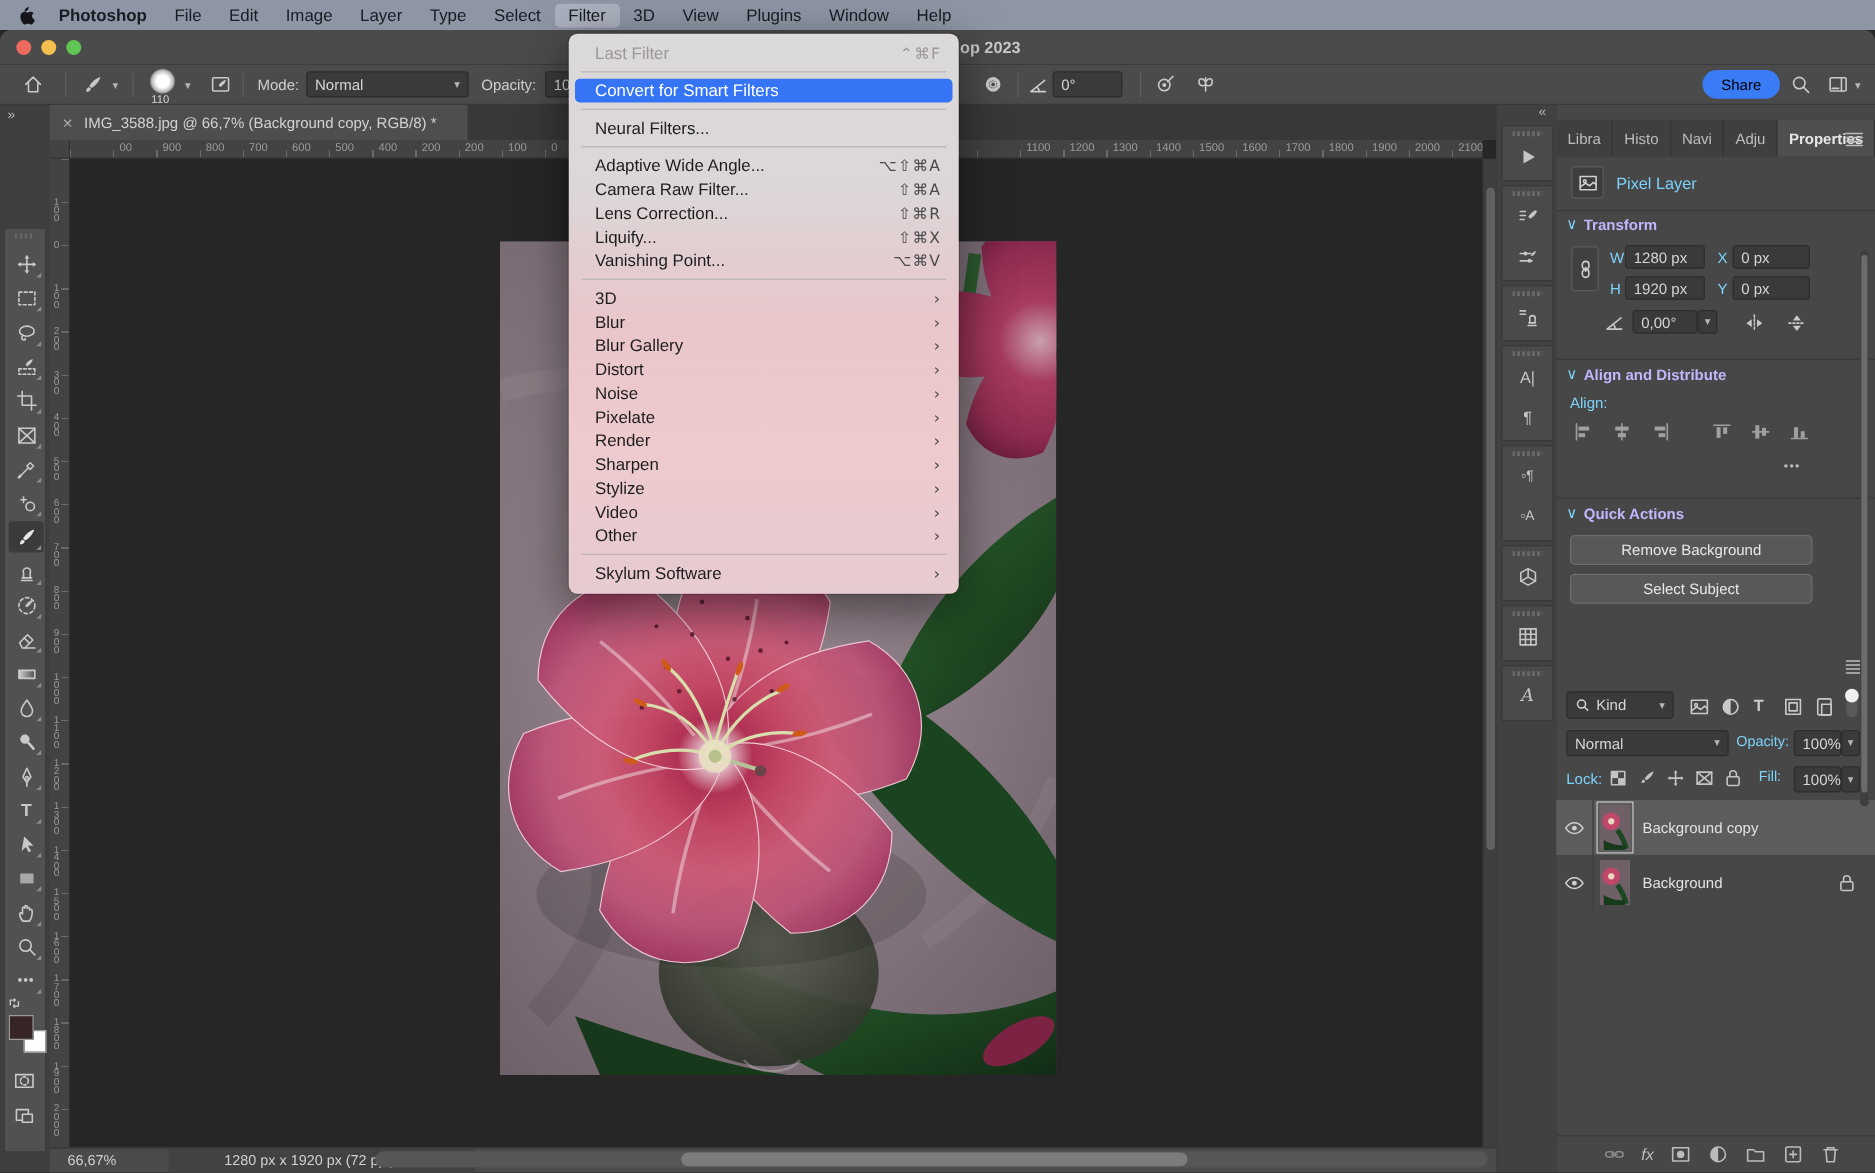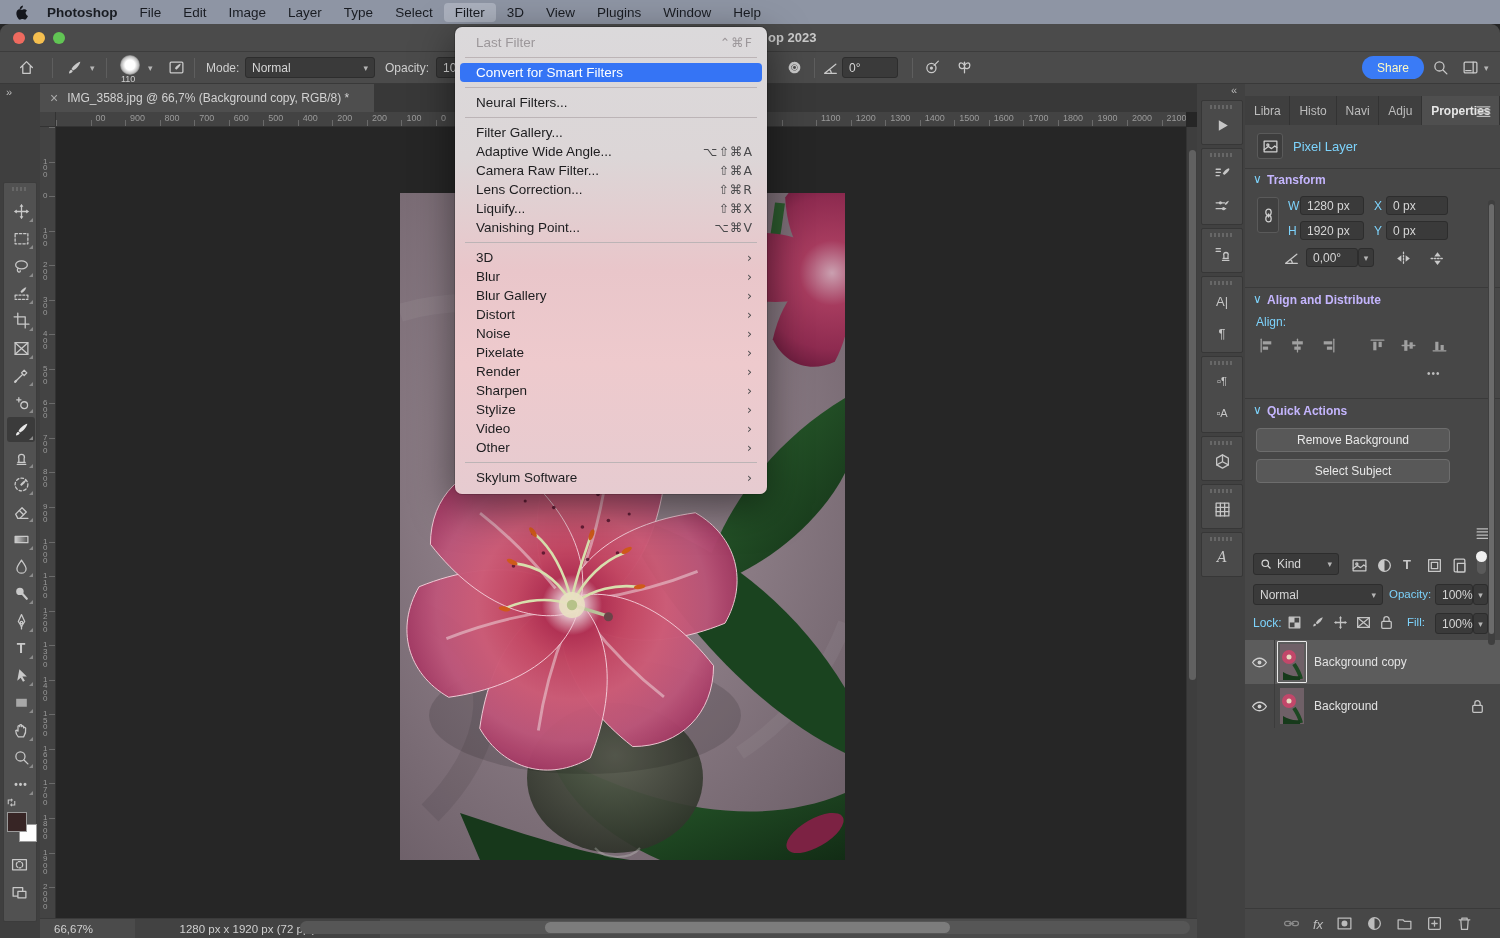--- a/index.html
+++ b/index.html
@@ -20,21 +20,21 @@
   #win-title { left:768px; top:6px; color:#c9c9c9; font-size:13px; font-weight:bold; }
   #optionsbar { left:0; top:52px; width:1500px; height:32px; background:#4b4b4b;
                 border-bottom:1px solid #393939; color:#cfcfcf; font-size:12px; }
   .osep { width:1px; height:20px; background:#5e5e5e; top:6px; }
   .obar-ic { color:#c9c9c9; }
   .field { background:#3a3a3a; border:1px solid #2d2d2d; border-radius:3px;
            color:#d6d6d6; font-size:12px; display:flex; align-items:center; padding:0 6px; }
   .chev { color:#b5b5b5; font-size:9px; }
   #brush-preview { width:20px; height:20px; border-radius:50%;
      background:radial-gradient(circle,#ffffff 35%, #bdbdbd 60%, #4b4b4b 78%); }
-  #share-btn { background:#3a7bf6; color:#fef9c3; border-radius:12px; height:23px;
+  #share-btn { background:#3a7bf6; color:#000000; border-radius:12px; height:23px;
      display:flex; align-items:center; padding:0 15px; font-size:12px; }
   
   #leftrail { left:0; top:84px; width:40px; height:854px; background:#3f3f3f; }
   #toolpanel { left:3px; top:98px; width:34px; height:740px; background:#515151;
                border:1px solid #3c3c3c; border-radius:2px; }
   .grip { height:4px; margin:4px 8px 0 8px;
      background:repeating-linear-gradient(90deg,#676767 0 2px,transparent 2px 4px); }
   .tool { position:absolute; left:3px; width:28px; height:25px; color:#c9c9c9;
           display:flex; align-items:center; justify-content:center; border-radius:3px; }
   .tool.active { background:#3b3b3b; color:#e8e8e8; }
@@ -1061,24 +1061,20 @@
       <span class="mi-label">Convert for Smart Filters</span>
       <span class="mi-right"></span>
     </div>
     <div class="menu-sep"></div>
     <div class="menu-item">
       <span class="mi-label">Neural Filters...</span>
       <span class="mi-right"></span>
     </div>
     <div class="menu-sep"></div>
     <div class="menu-item">
-      <span class="mi-label">Filter Gallery...</span>
-      <span class="mi-right"></span>
-    </div>
-    <div class="menu-item">
       <span class="mi-label">Adaptive Wide Angle...</span>
       <span class="mi-right">⌥⇧⌘A</span>
     </div>
     <div class="menu-item">
       <span class="mi-label">Camera Raw Filter...</span>
       <span class="mi-right">⇧⌘A</span>
     </div>
     <div class="menu-item">
       <span class="mi-label">Lens Correction...</span>
       <span class="mi-right">⇧⌘R</span>

